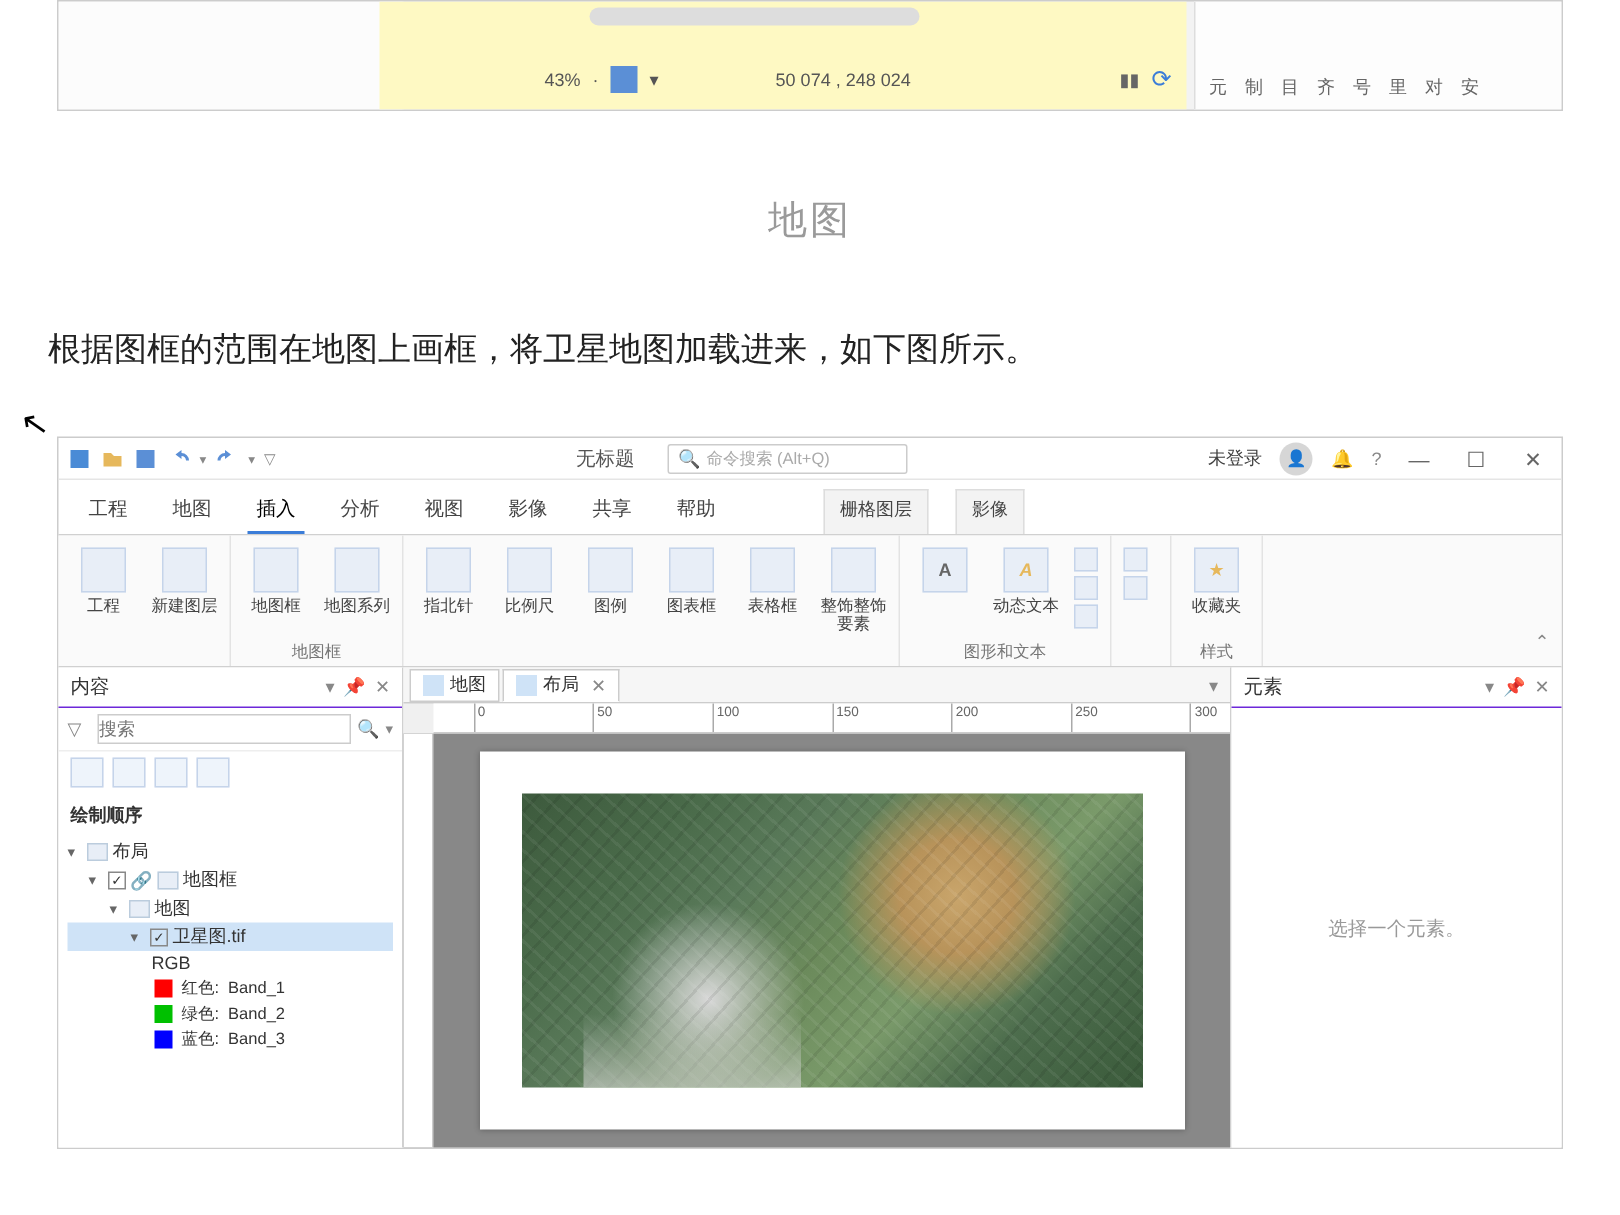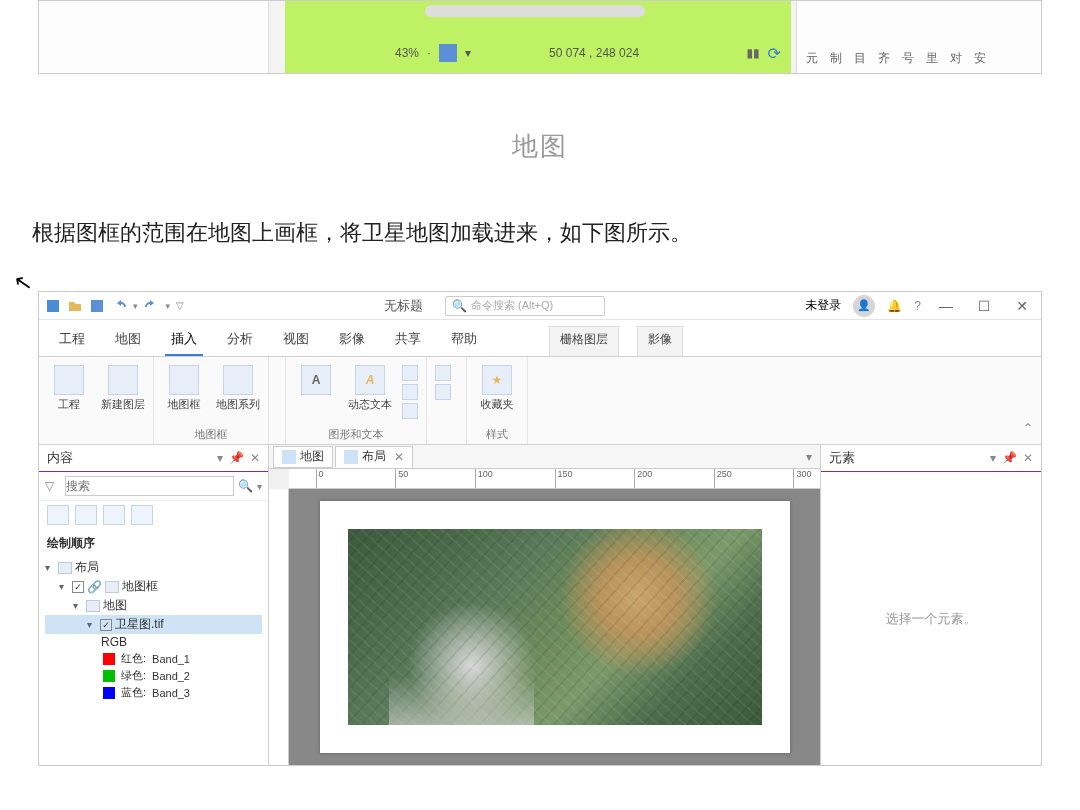--- a/index.html
+++ b/index.html
@@ -11,21 +11,21 @@
     height: 74px;
     border: 1px solid #ccc;
     background: #f3f3f3;
     position: relative;
     overflow: hidden;
   }
   .frag-top .inner-left {
     position: absolute; left: 0; top: 0; width: 230px; height: 100%; background: #fcfcfc; border-right: 1px solid #ddd;
   }
   .frag-top .inner-main {
-    position: absolute; left: 246px; top: 0; right: 250px; height: 100%; background: #bef264;
+    position: absolute; left: 214px; top: 0; right: 250px; height: 100%; background: #fef9c3;
   }
   .frag-top .scrollbar {
     position: absolute; top: 4px; left: 140px; width: 220px; height: 12px; background: #ddd; border-radius: 6px;
   }
   .frag-top .statusrow {
     position: absolute; bottom: 6px; left: 100px; right: 10px; height: 28px; display: flex; align-items: center; gap: 8px; font-size: 12px; color: #555;
   }
   .frag-top .statusrow .pct { margin-left: 10px; }
   .frag-top .statusrow .swatch { width: 18px; height: 18px; background: #5b8fd6; display: inline-block; }
   .frag-top .statusrow .coords { margin-left: 70px; }
@@ -225,21 +225,21 @@
       <span style="color:#888;font-size:10px">▽</span>
     </div>
     <div class="center">
       <span class="title">无标题</span>
       <div class="searchbox">
         <span>🔍</span>
         <span style="font-size:11px">命令搜索 (Alt+Q)</span>
       </div>
     </div>
     <div class="right">
-      <span style="color:#000000">未登录</span>
+      <span style="color:#404040">未登录</span>
       <span class="circle">👤</span>
       <span style="color:#888">🔔</span>
       <span style="color:#888">?</span>
       <span class="winbtn">—</span>
       <span class="winbtn">☐</span>
       <span class="winbtn">✕</span>
     </div>
   </div>
 
   <div class="tabs">
@@ -277,20 +277,46 @@
             <div class="rlabel">地图框</div>
           </div>
         <div class="rbtn">
             <div class="ric"></div>
             <div class="rlabel">地图系列</div>
           </div>
       </div>
       <div class="glabel">地图框</div>
     </div>
     <div class="rgroup">
+      <div class="items">
+        <div class="rbtn">
+            <div class="ric"></div>
+            <div class="rlabel">指北针</div>
+          </div>
+        <div class="rbtn">
+            <div class="ric"></div>
+            <div class="rlabel">比例尺</div>
+          </div>
+        <div class="rbtn">
+            <div class="ric"></div>
+            <div class="rlabel">图例</div>
+          </div>
+        <div class="rbtn">
+            <div class="ric"></div>
+            <div class="rlabel">图表框</div>
+          </div>
+        <div class="rbtn">
+            <div class="ric"></div>
+            <div class="rlabel">表格框</div>
+          </div>
+        <div class="rbtn">
+            <div class="ric"></div>
+            <div class="rlabel">整饰整饰要素</div>
+          </div>
+      </div>
     </div>
     <div class="rgroup">
       <div class="items">
         <div class="rbtn">
             <div class="ric" style="display:flex;align-items:center;justify-content:center;color:#666;font-weight:bold">A</div>
             <div class="rlabel"></div>
           </div>
         <div class="rbtn">
             <div class="ric" style="display:flex;align-items:center;justify-content:center;color:#e6b85c;font-weight:bold;font-style:italic">A</div>
             <div class="rlabel">动态文本</div>

